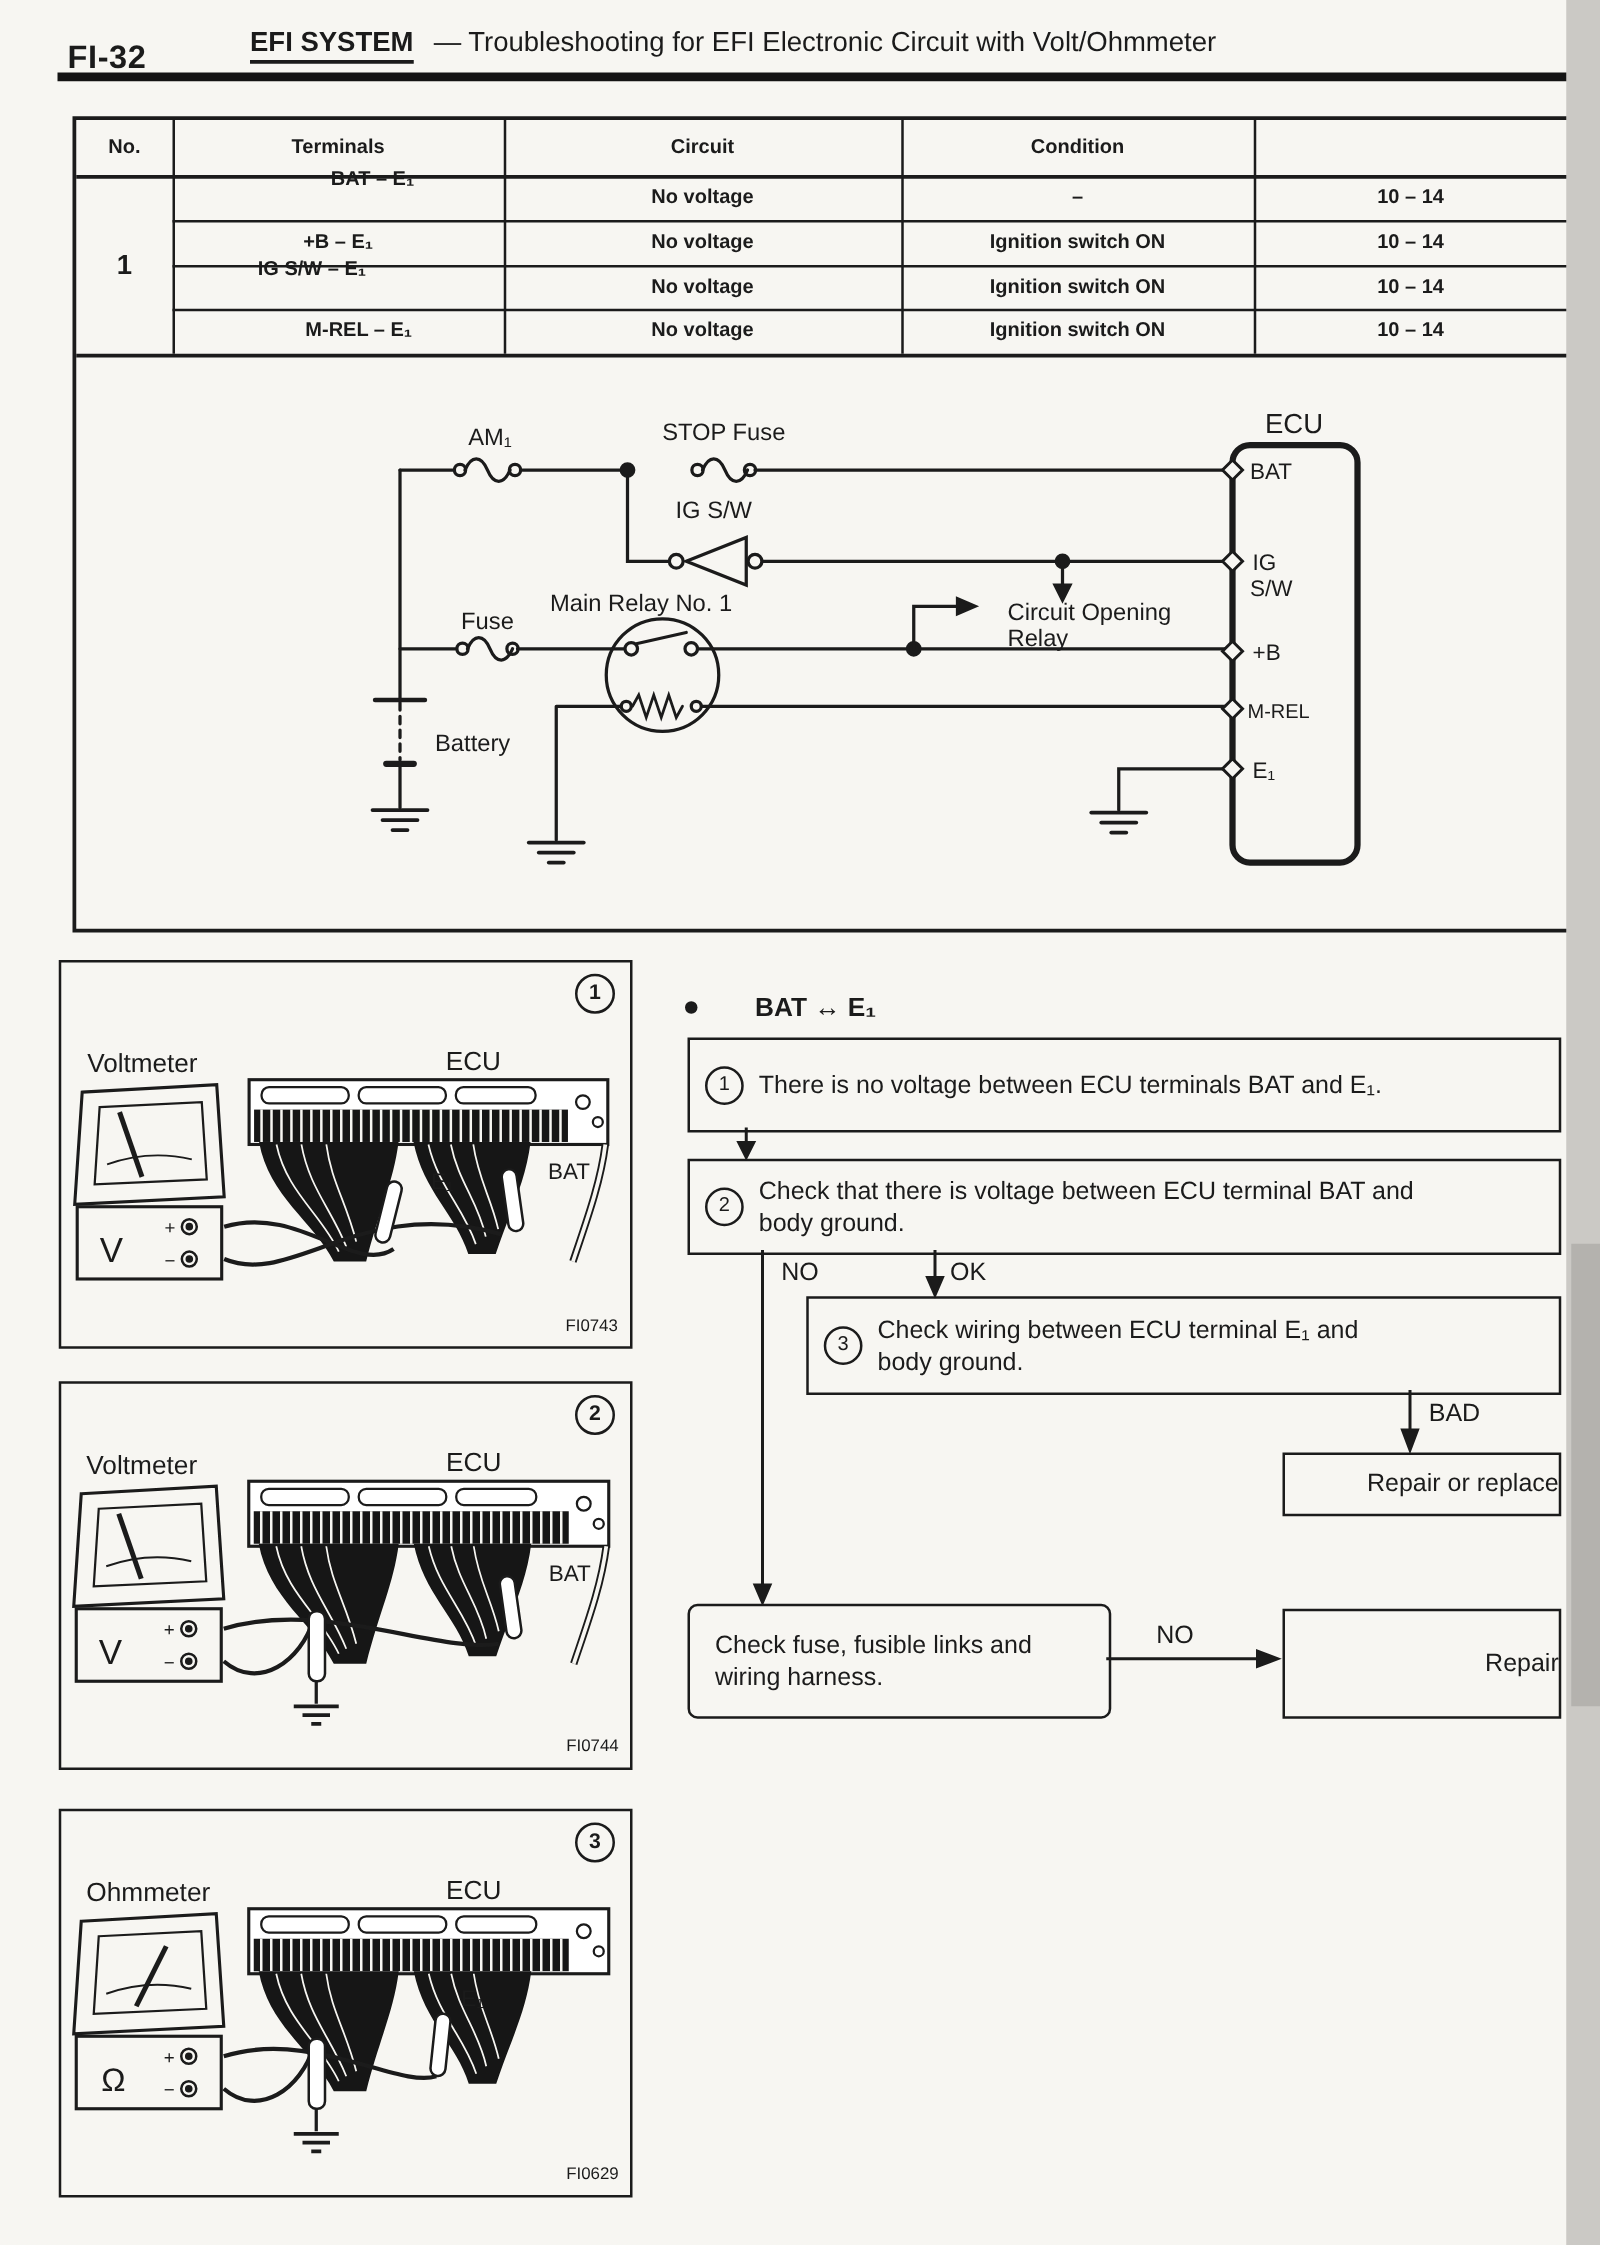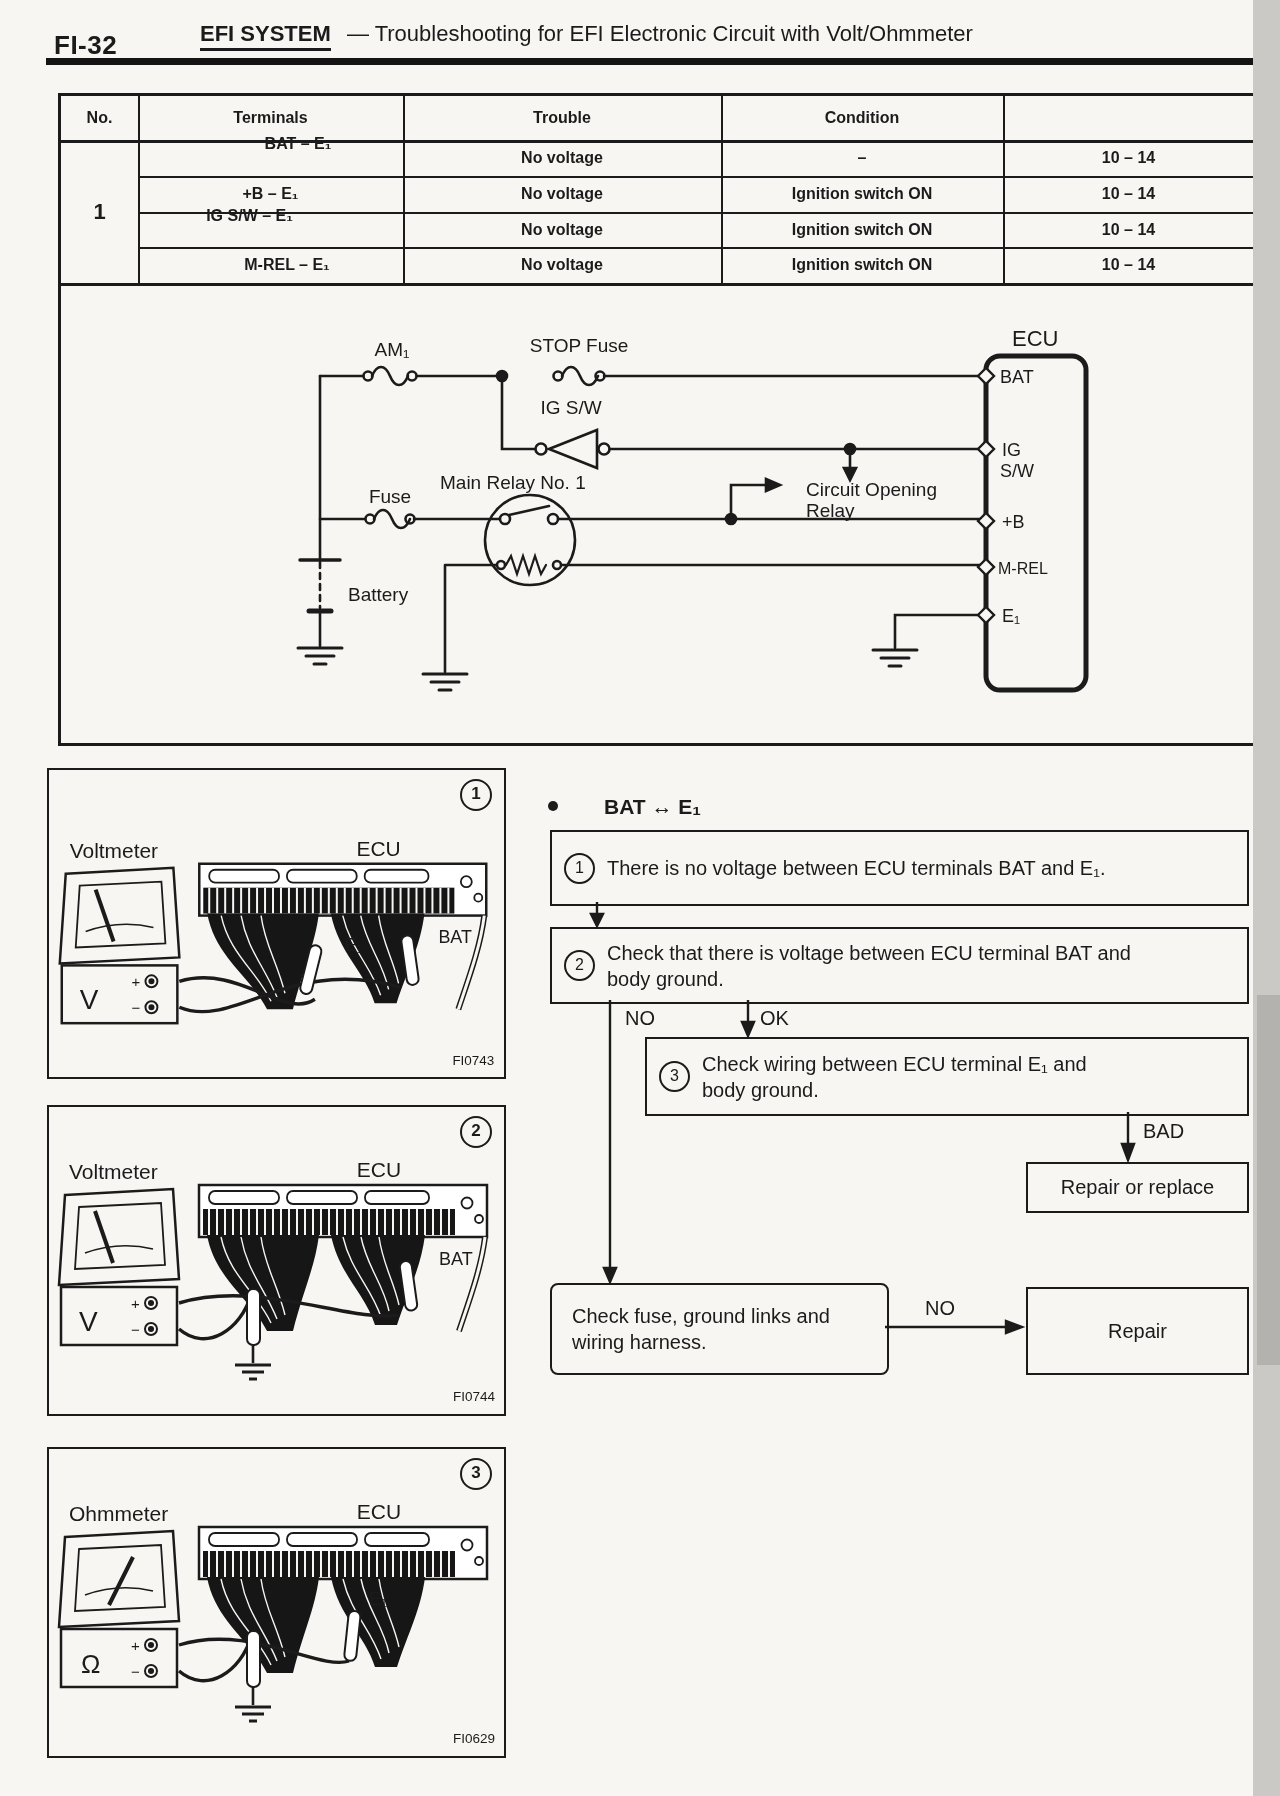--- a/index.html
+++ b/index.html
@@ -18,21 +18,21 @@
   
   .bigbox{left:58px;top:93px;width:1193px;height:647px;border:3px solid #1b1b1b;}
   .tline{position:absolute;background:#1b1b1b;}
   .cell{position:absolute;font-weight:bold;font-size:16px;text-align:center;white-space:nowrap;}
   
   .fbox{position:absolute;border:2.5px solid #1b1b1b;display:flex;align-items:center;font-size:20px;background:transparent;}
   .fbox .circle-num{flex:0 0 auto;width:27px;height:27px;border:2px solid #1b1b1b;border-radius:50%;
      text-align:center;line-height:25px;font-size:16px;margin:0 12px 0 12px;}
   .fbox .lines{line-height:26px;}
   .fc-label{position:absolute;font-size:20px;white-space:nowrap;}
-  .fc-center{justify-content:center;}
+  .fc-center{justify-content:flex-end;}
   .bullet{position:absolute;width:10px;height:10px;border-radius:50%;background:#1b1b1b;}
   .fc-head{position:absolute;font-size:21px;font-weight:bold;white-space:nowrap;}
   
   .figbox{position:absolute;left:47px;width:455px;height:307px;border:2.5px solid #1b1b1b;}
   .fig-num{position:absolute;right:12px;top:9px;width:28px;height:28px;border:2.2px solid #1b1b1b;
      border-radius:50%;text-align:center;line-height:26px;font-size:17px;font-weight:bold;}
   .fig-svg{position:absolute;left:0;}
   
   .scan-strip{left:1253px;top:0;width:27px;height:1796px;background:#cbc9c5;}
   .scan-strip-dark{left:1257px;top:995px;width:23px;height:370px;background:#b4b2ae;}
@@ -55,21 +55,21 @@
   <div class="tline" style="left:660px;top:0;width:2px;height:187px"></div>
   <div class="tline" style="left:942px;top:0;width:2px;height:187px"></div>
   <div class="tline" style="left:0;top:44px;width:1193px;height:2.5px"></div>
   <div class="tline" style="left:77px;top:80px;width:1116px;height:2px"></div>
   <div class="tline" style="left:77px;top:116px;width:1116px;height:2px"></div>
   <div class="tline" style="left:77px;top:151px;width:1116px;height:2px"></div>
   <div class="tline" style="left:0;top:187px;width:1193px;height:2.5px"></div>
 
   <div class="cell" style="left:0;top:0;width:77px;line-height:44px">No.</div>
   <div class="cell" style="left:77px;top:0;width:265px;line-height:44px">Terminals</div>
-  <div class="cell" style="left:342px;top:0;width:318px;line-height:44px">Trouble</div>
+  <div class="cell" style="left:342px;top:0;width:318px;line-height:44px">Circuit</div>
   <div class="cell" style="left:660px;top:0;width:282px;line-height:44px">Condition</div>
 
   <div class="cell" style="left:0;top:44px;width:77px;line-height:143px;font-size:22px">1</div>
 
   <div class="cell" style="left:77px;top:30px;width:320px;line-height:36px">BAT – E₁</div>
   <div class="cell" style="left:342px;top:44px;width:318px;line-height:36px">No voltage</div>
   <div class="cell" style="left:660px;top:44px;width:282px;line-height:36px">–</div>
   <div class="cell" style="left:942px;top:44px;width:251px;line-height:36px">10 – 14</div>
 
   <div class="cell" style="left:77px;top:80px;width:265px;line-height:36px">+B – E₁</div>
@@ -216,21 +216,21 @@
 </div>
 
 <div class="fc-label" style="left:1143px;top:1120px">BAD</div>
 
 <div class="fbox fc-center" style="left:1026px;top:1162px;width:219px;height:47px">
   <span>Repair or replace</span>
 </div>
 
 <div class="fbox" style="left:550px;top:1283px;width:335px;height:88px;border-radius:8px">
   <div class="lines" style="padding-left:20px">
-    <div>Check fuse, ground links and</div>
+    <div>Check fuse, fusible links and</div>
     <div>wiring harness.</div>
   </div>
 </div>
 
 <div class="fc-label" style="left:925px;top:1297px">NO</div>
 
 <div class="fbox fc-center" style="left:1026px;top:1287px;width:219px;height:84px">
   <span>Repair</span>
 </div>
 

